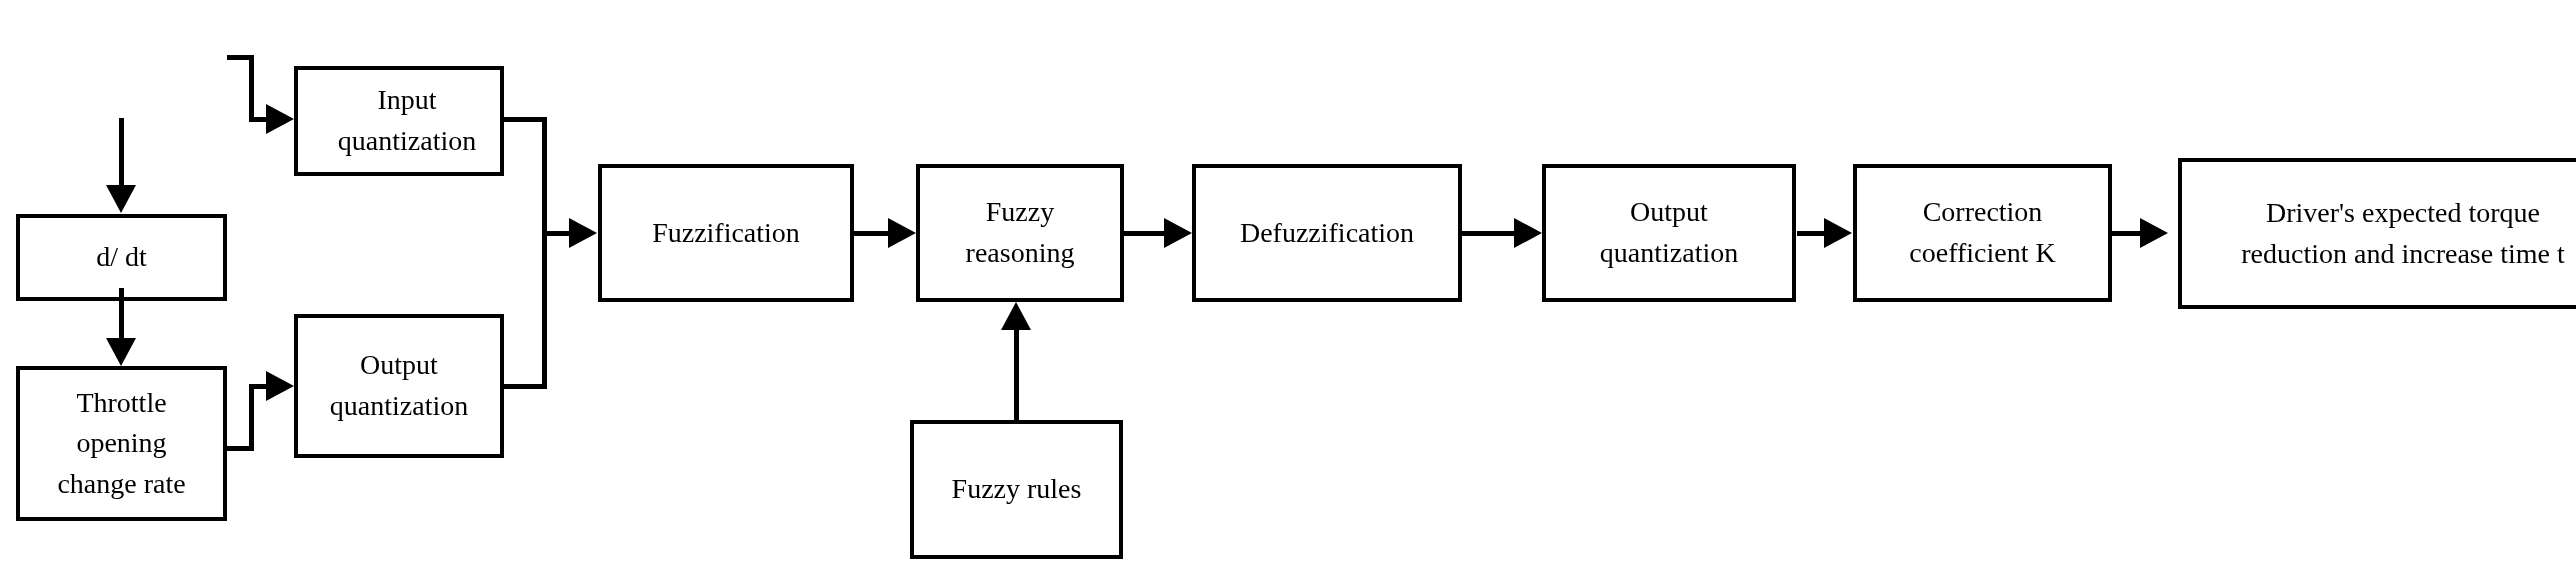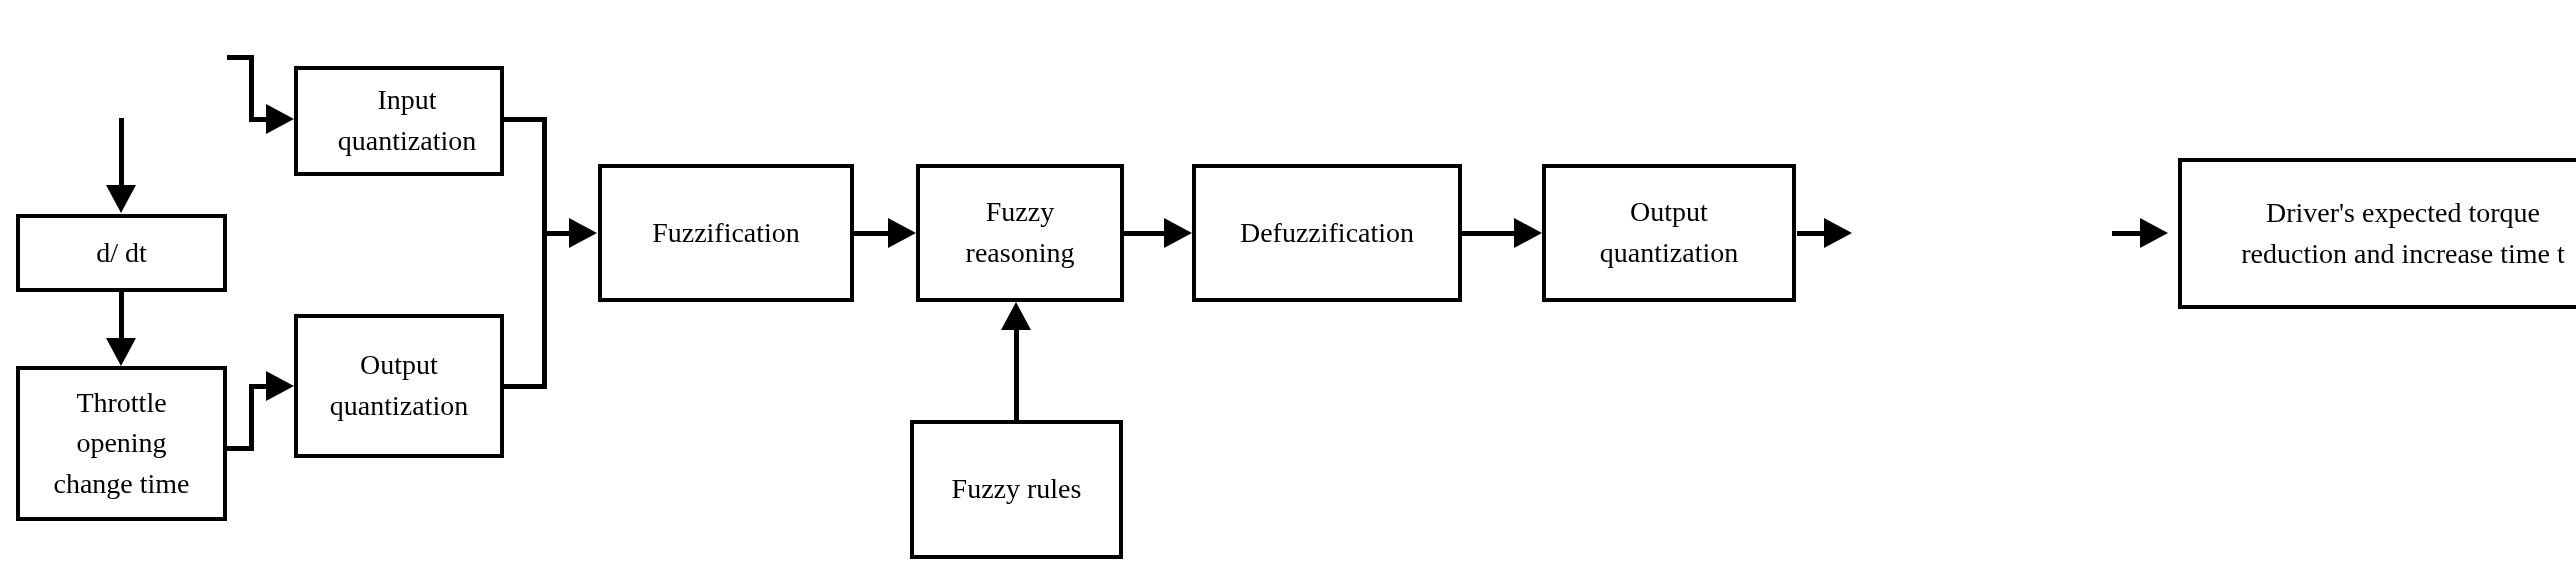--- a/index.html
+++ b/index.html
@@ -25,21 +25,21 @@
     align-items: center;
     justify-content: center;
     text-align: center;
     font-size: 28px;
     line-height: 1.45;
   }
   .box .label { display: inline-block; }
 
   
   #box-throttle          { left: 16px;   top: 8.3px;  width: 211px; height: 110px; }
-  #box-ddt               { left: 16px;   top: 214px; width: 211px; height: 78px; }
+  #box-ddt               { left: 16px;   top: 214px; width: 211px; height: 87px; }
   #box-change-rate       { left: 16px;   top: 366px; width: 211px; height: 155px; }
   #box-input-quant       { left: 294px;  top: 66px; width: 210px; height: 110px; padding-left: 16px; }
   #box-output-quant-in   { left: 294px;  top: 314px; width: 210px; height: 144px; }
   #box-fuzzification     { left: 598px; top: 164px; width: 256px; height: 138px; }
   #box-fuzzy-reasoning   { left: 916px; top: 164px; width: 208px; height: 138px; }
   #box-defuzzification   { left: 1192px; top: 164px; width: 270px; height: 138px; }
   #box-output-quant      { left: 1542px; top: 164px; width: 254px; height: 138px; }
   #box-correction        { left: 1853px; top: 164px; width: 259px; height: 138px; }
   #box-driver            { left: 2168px; top: 158px; width: 450px; height: 151px; margin-left: 10px; }
   #box-fuzzy-rules       { left: 910px; top: 420px; width: 213px; height: 139px; }
@@ -67,39 +67,42 @@
 </style>
 </head>
 <body>
 
 <div id="canvas">
 
   <div class="box" id="box-ddt">
     <span class="label">d/ dt</span>
   </div>
   <div class="box" id="box-change-rate">
-    <span class="label">Throttle opening change time</span>
+    <span class="label">Throttle opening change rate</span>
   </div>
   <div class="box" id="box-input-quant">
     <span class="label">Input quantization</span>
   </div>
   <div class="box" id="box-output-quant-in">
     <span class="label">Output quantization</span>
   </div>
   <div class="box" id="box-fuzzification">
     <span class="label">Fuzzification</span>
   </div>
   <div class="box" id="box-fuzzy-reasoning">
     <span class="label">Fuzzy reasoning</span>
   </div>
   <div class="box" id="box-defuzzification">
     <span class="label">Defuzzification</span>
   </div>
   <div class="box" id="box-output-quant">
     <span class="label">Output quantization</span>
+  </div>
+  <div class="box" id="box-correction">
+    <span class="label">Correction coefficient K</span>
   </div>
   <div class="box" id="box-driver">
     <span class="label">Driver's expected torque reduction and increase time t</span>
   </div>
   <div class="box" id="box-fuzzy-rules">
     <span class="label">Fuzzy rules</span>
   </div>
 
   <div class="v" style="left:119px; top:118px; height:68px;"></div>
   <div class="ar down" style="left:106px; top:185px;"></div>

